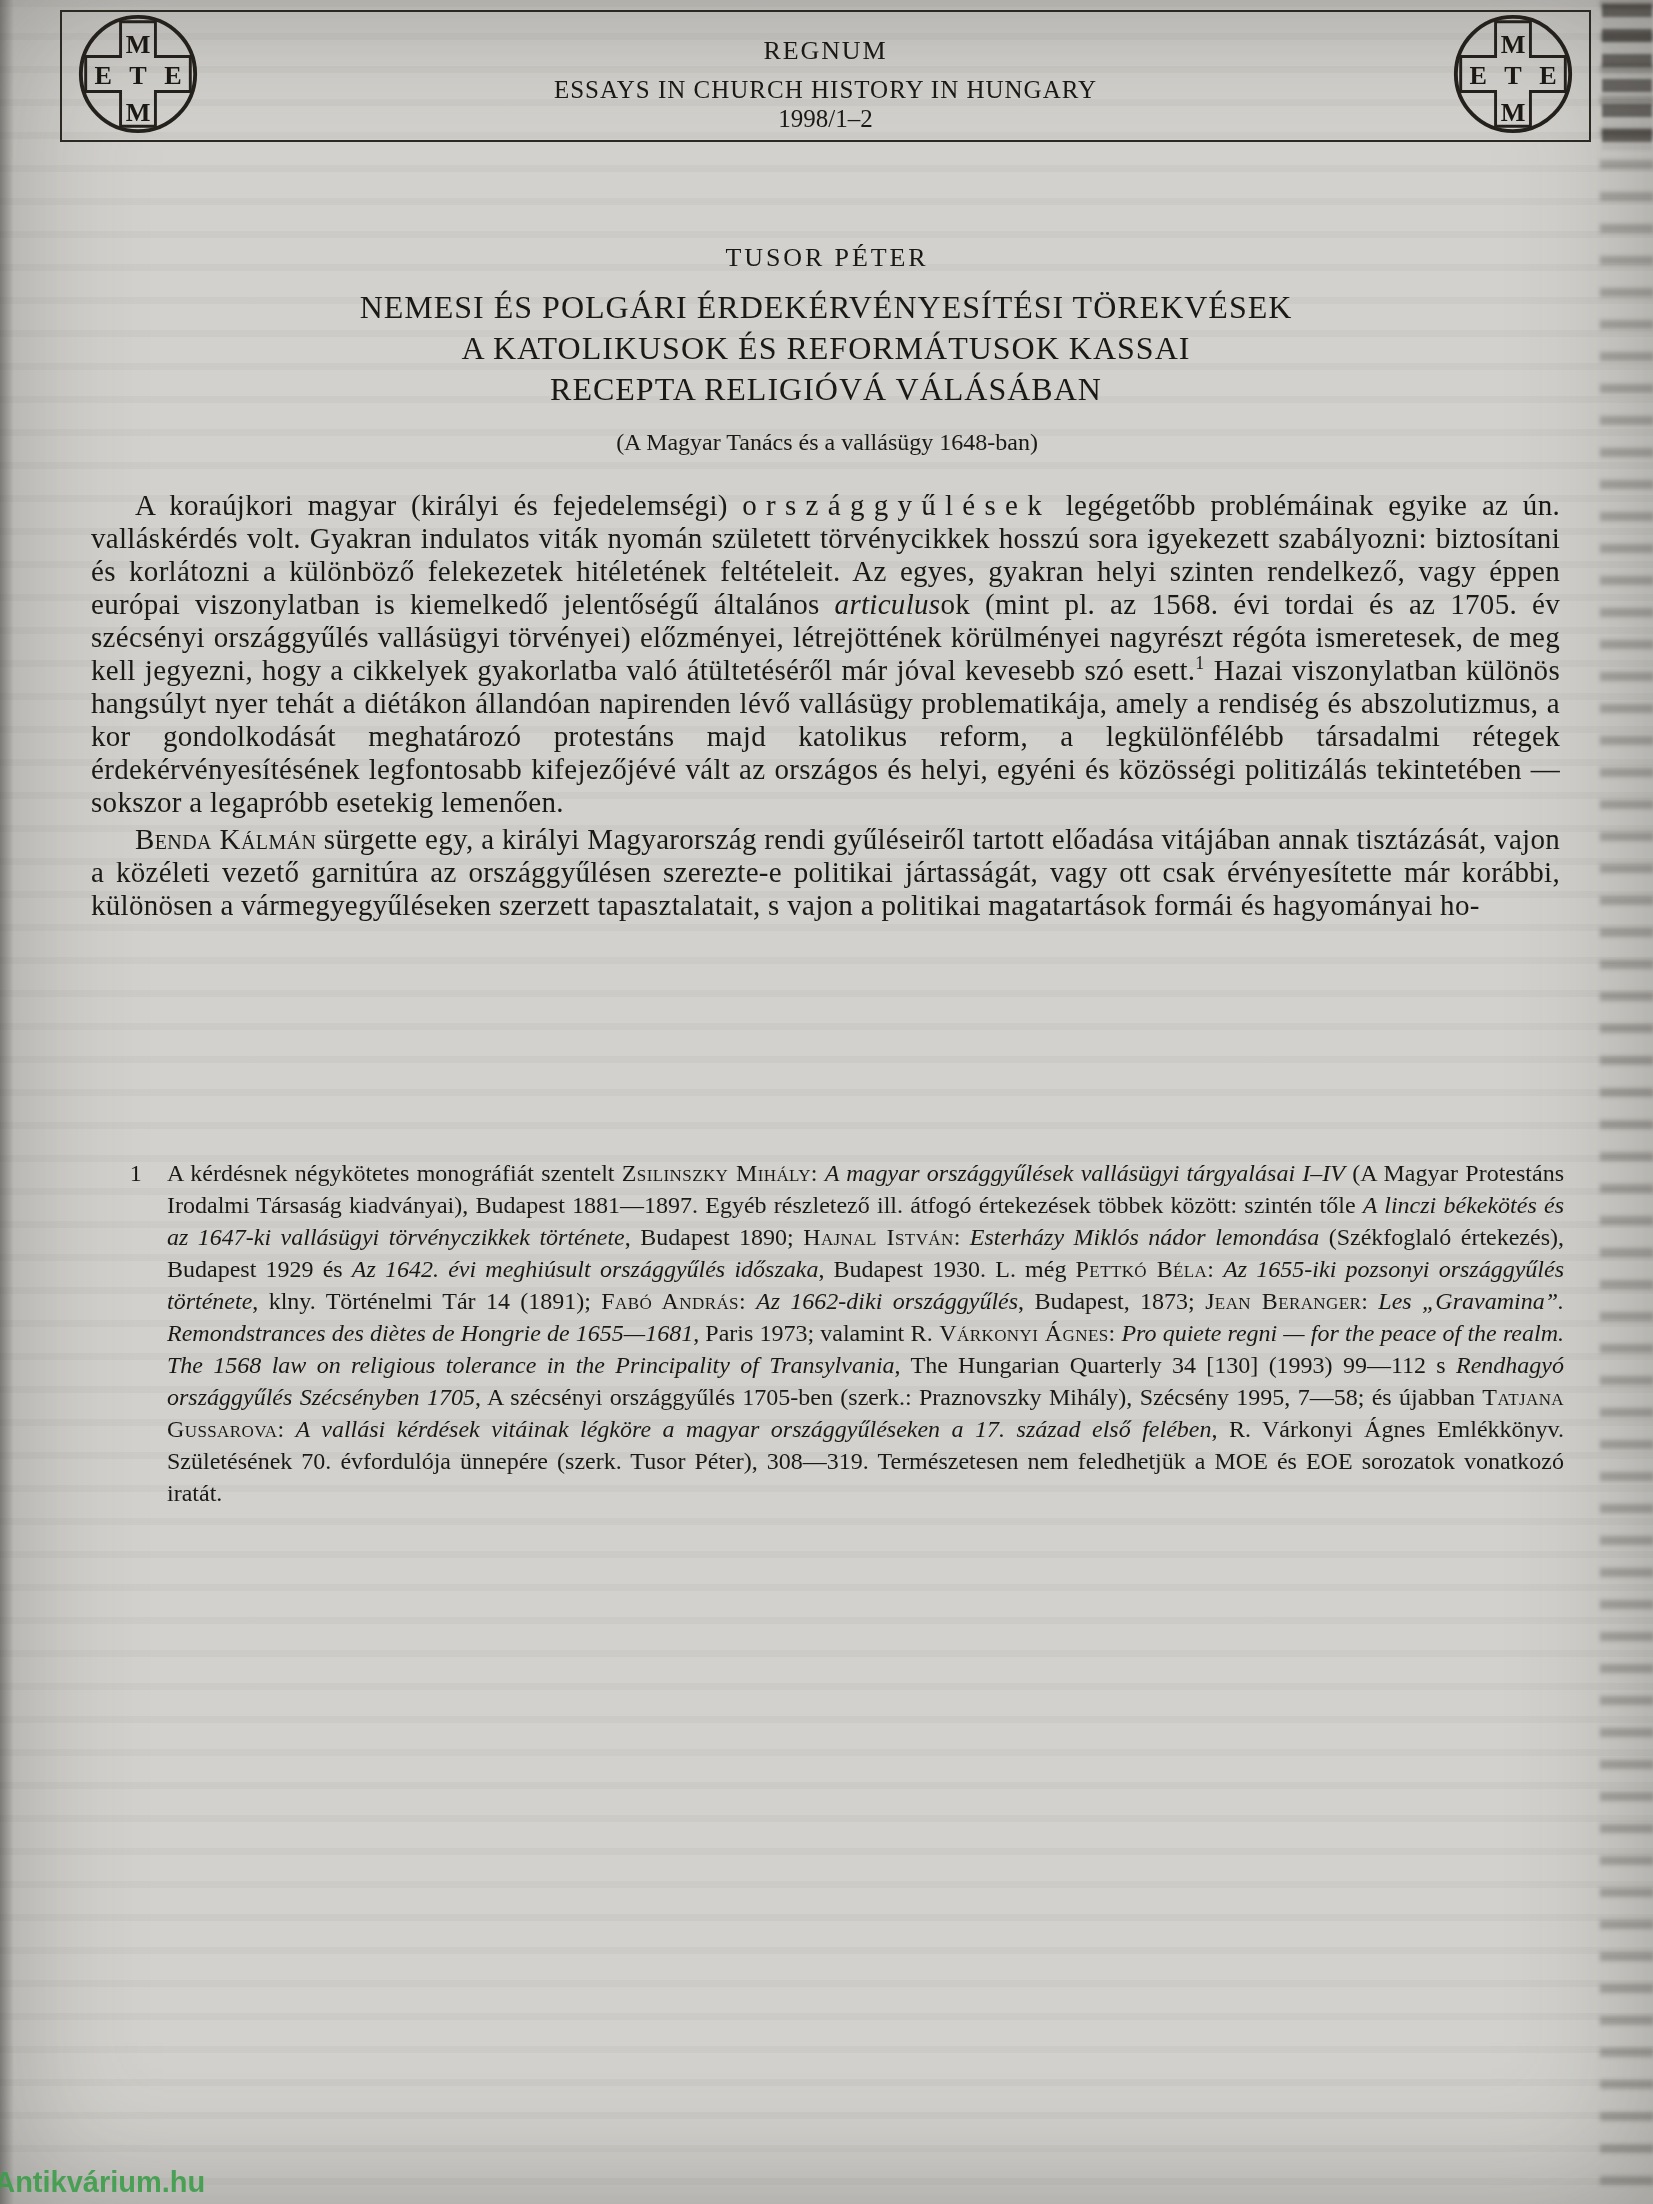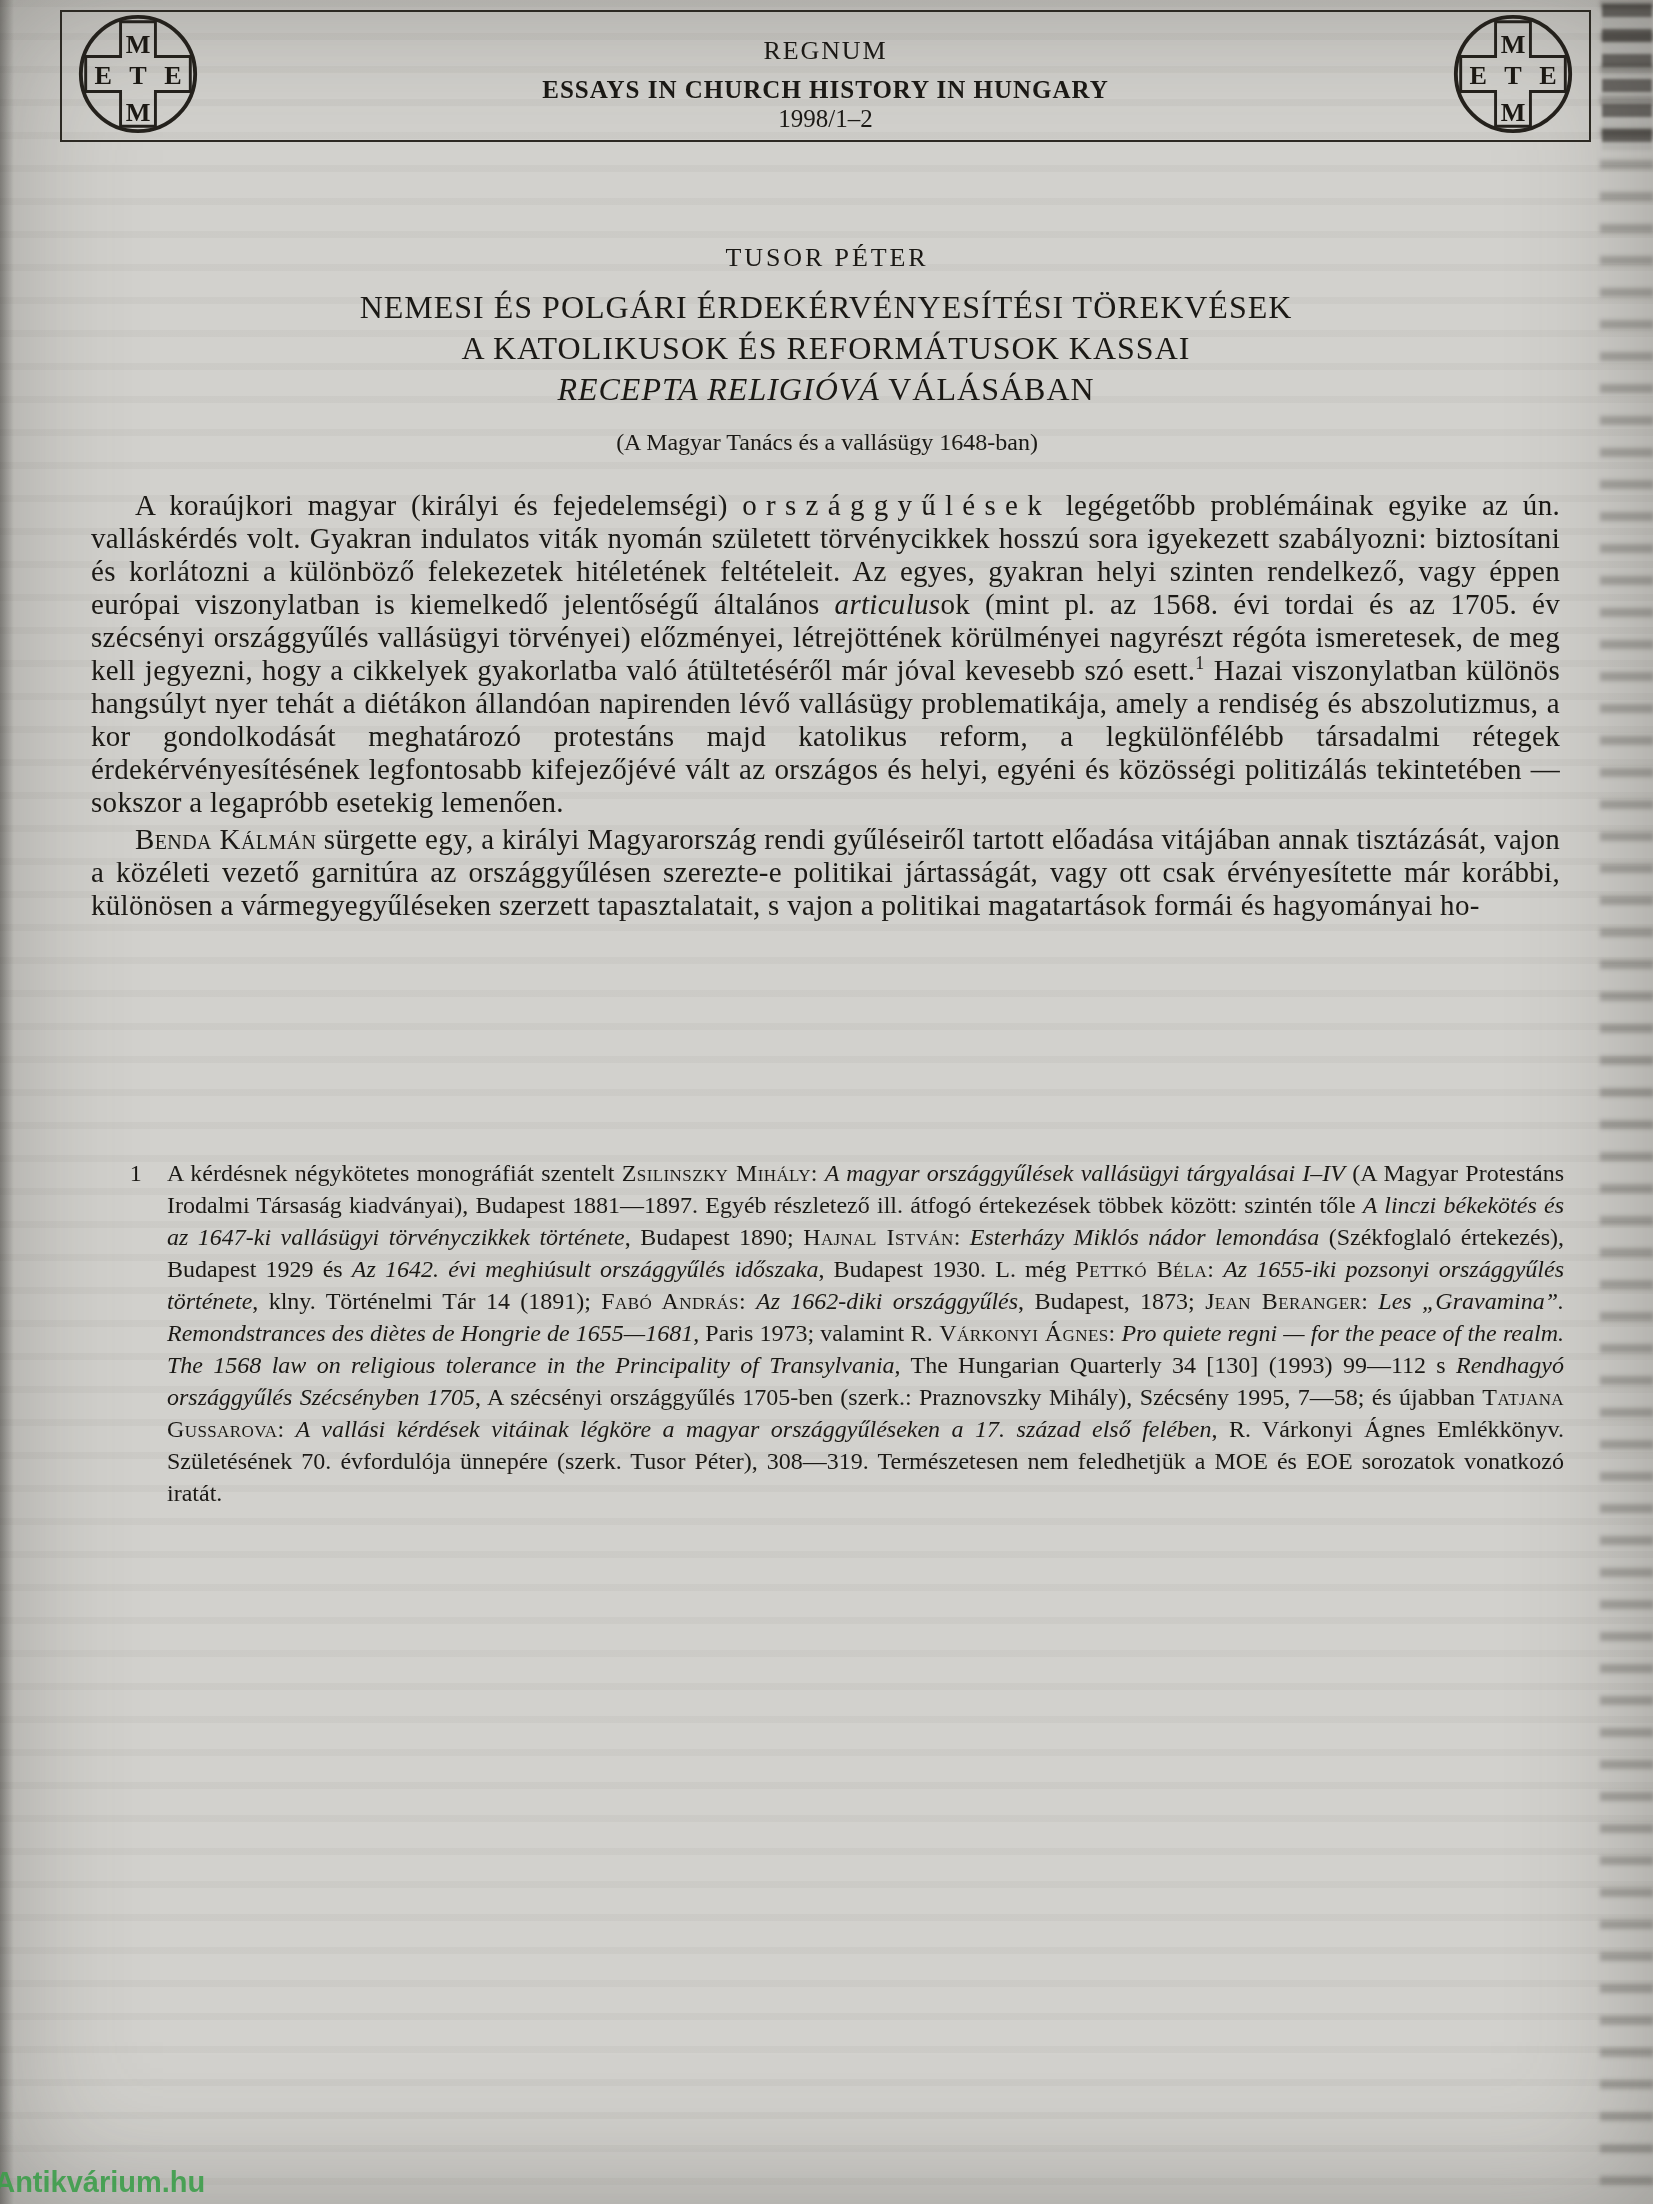--- a/index.html
+++ b/index.html
@@ -24,31 +24,31 @@
     background:repeating-linear-gradient(to bottom, rgba(25,22,18,.55) 0 12.6px, rgba(25,22,18,.08) 12.6px 25px);
     filter:blur(1.5px);}
 
   
   .masthead{position:absolute;left:60px;top:9.7px;width:1531px;height:132px;
     border:2.9px solid #2c2923;display:flex;align-items:center;box-sizing:border-box;}
   .masthead .logo{flex:0 0 auto;margin:0 13.6px;}
   .masthead .mast-center{flex:1 1 auto;text-align:center;line-height:1.18;}
   .mast-title{font-size:30px;letter-spacing:1.5px;}
   .mast-regnum{font-size:26px;letter-spacing:1.9px;margin-top:18px;}
-  .mast-essays{font-size:25px;letter-spacing:1px;margin-top:8px;font-weight:bold;}
+  .mast-essays{font-size:25px;letter-spacing:1px;margin-top:8px;}
   .mast-issue{font-size:25px;margin-top:0;}
   .logo svg text{font-family:"Liberation Serif","DejaVu Serif",serif;font-weight:bold;}
 
   
   .author{position:absolute;top:223px;left:0;width:100%;text-align:center;
     font-size:26px;letter-spacing:2.9px;margin-top:20px;}
   .title{position:absolute;top:287px;left:87px;right:89px;text-align:center;
     font-size:32px;line-height:41px;letter-spacing:1px;}
   .subtitle{position:absolute;top:429px;left:0;width:100%;text-align:center;font-size:24px;}
-  .it{font-style:italic;}
+  .it{}
 
   
   .body-text{position:absolute;top:485px;left:87px;width:1477px;
     font-size:29px;line-height:33px;text-align:justify;letter-spacing:0.3px;}
   .body-text p{margin:4px;text-indent:44px;}
 
   
   .footnotes{position:absolute;top:1157px;left:124px;width:1440px;
     font-size:24px;line-height:32px;text-align:justify;}
   .fn-item{position:relative;padding-left:43px;}

